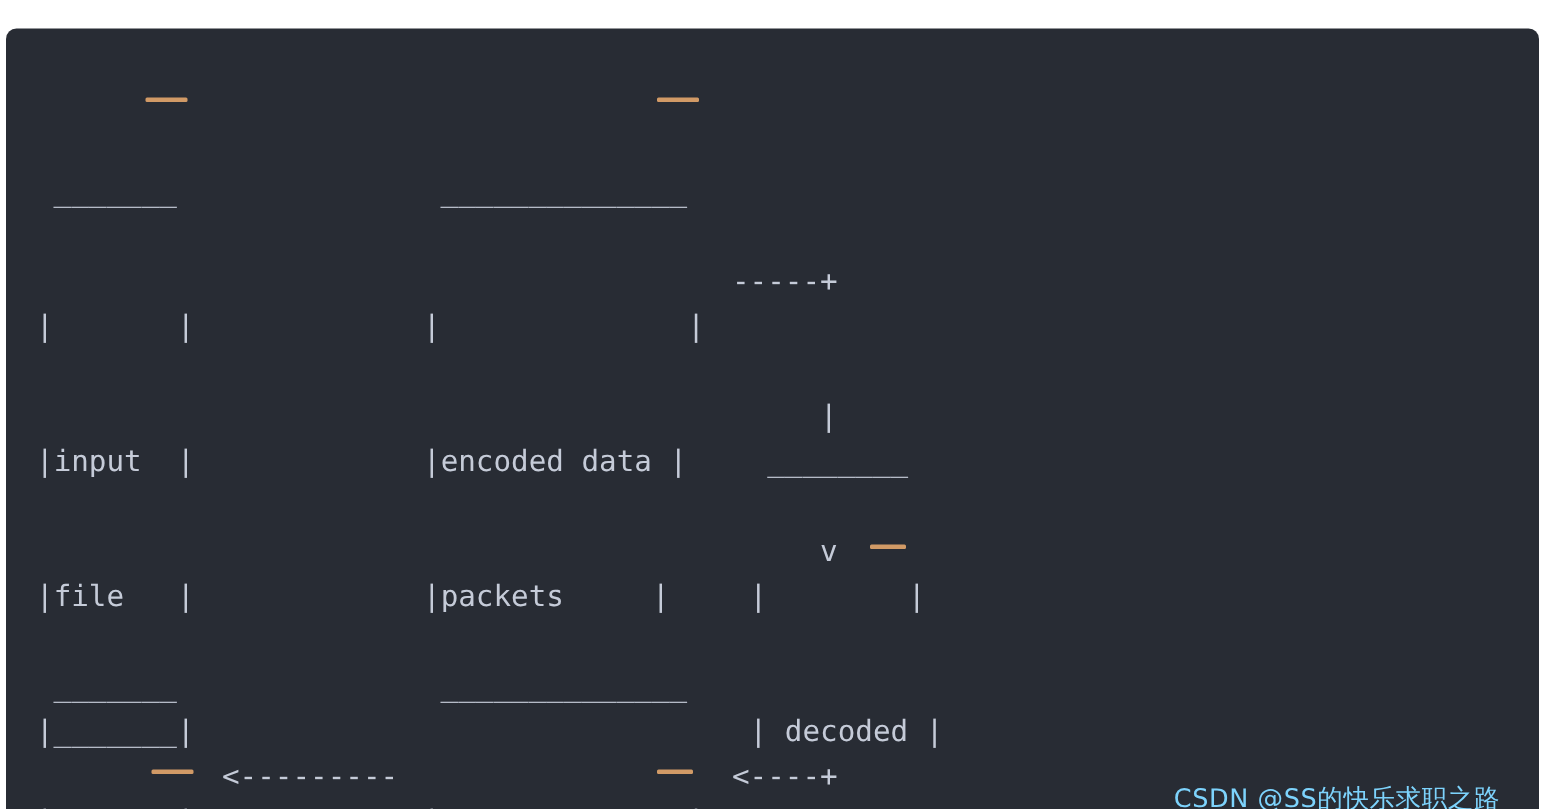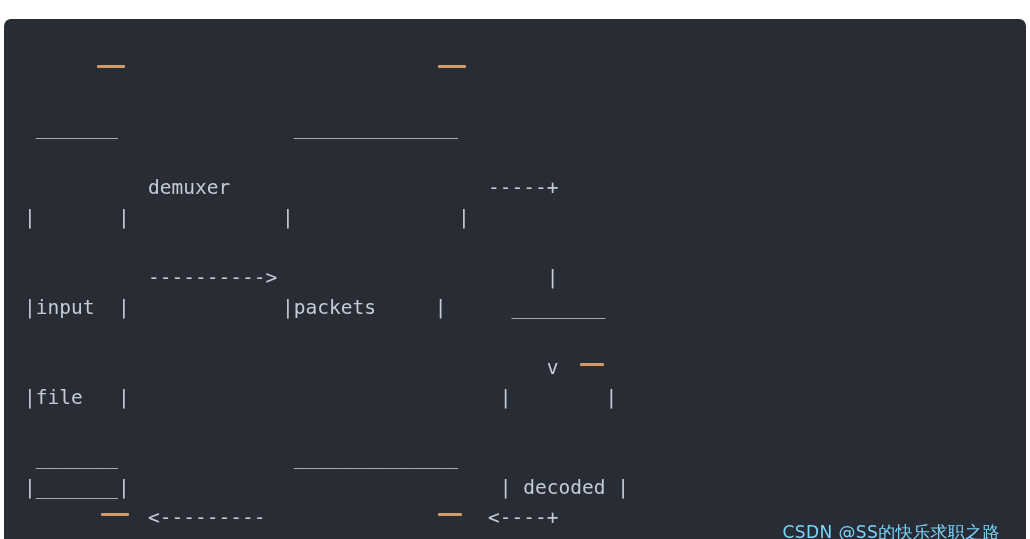--- a/index.html
+++ b/index.html
@@ -77,29 +77,26 @@
     
     <div style="position:absolute; left:0px; top:0px;">
       <div class="row"> _______ </div>
       <div class="row">|       |</div>
       <div class="row">|<span>input</span>&nbsp;&nbsp;|</div>
       <div class="row">|<span>file</span>&nbsp;&nbsp;&nbsp;|</div>
       <div class="row">|_______|</div>
     </div>
 
     
-    <div style="position:absolute; left:124px; top:60px;">
-      <div class="row">demuxer</div>
-      <div class="row">----------&gt;</div>
-    </div>
 
     
     <div style="position:absolute; left:258px; top:0px;">
       <div class="row"> ______________ </div>
       <div class="row">|              |</div>
+      <div class="row">|<span>encoded data</span>&nbsp;|</div>
       <div class="row">|<span>packets</span>&nbsp;&nbsp;&nbsp;&nbsp;&nbsp;|</div>
     </div>
 
     
     <div style="position:absolute; left:464px; top:60px;">
       <div class="row">-----+</div>
       <div class="row">&nbsp;&nbsp;&nbsp;&nbsp;&nbsp;|</div>
       <div class="row">&nbsp;&nbsp;&nbsp;&nbsp;&nbsp;<span>v</span></div>
     </div>
 

